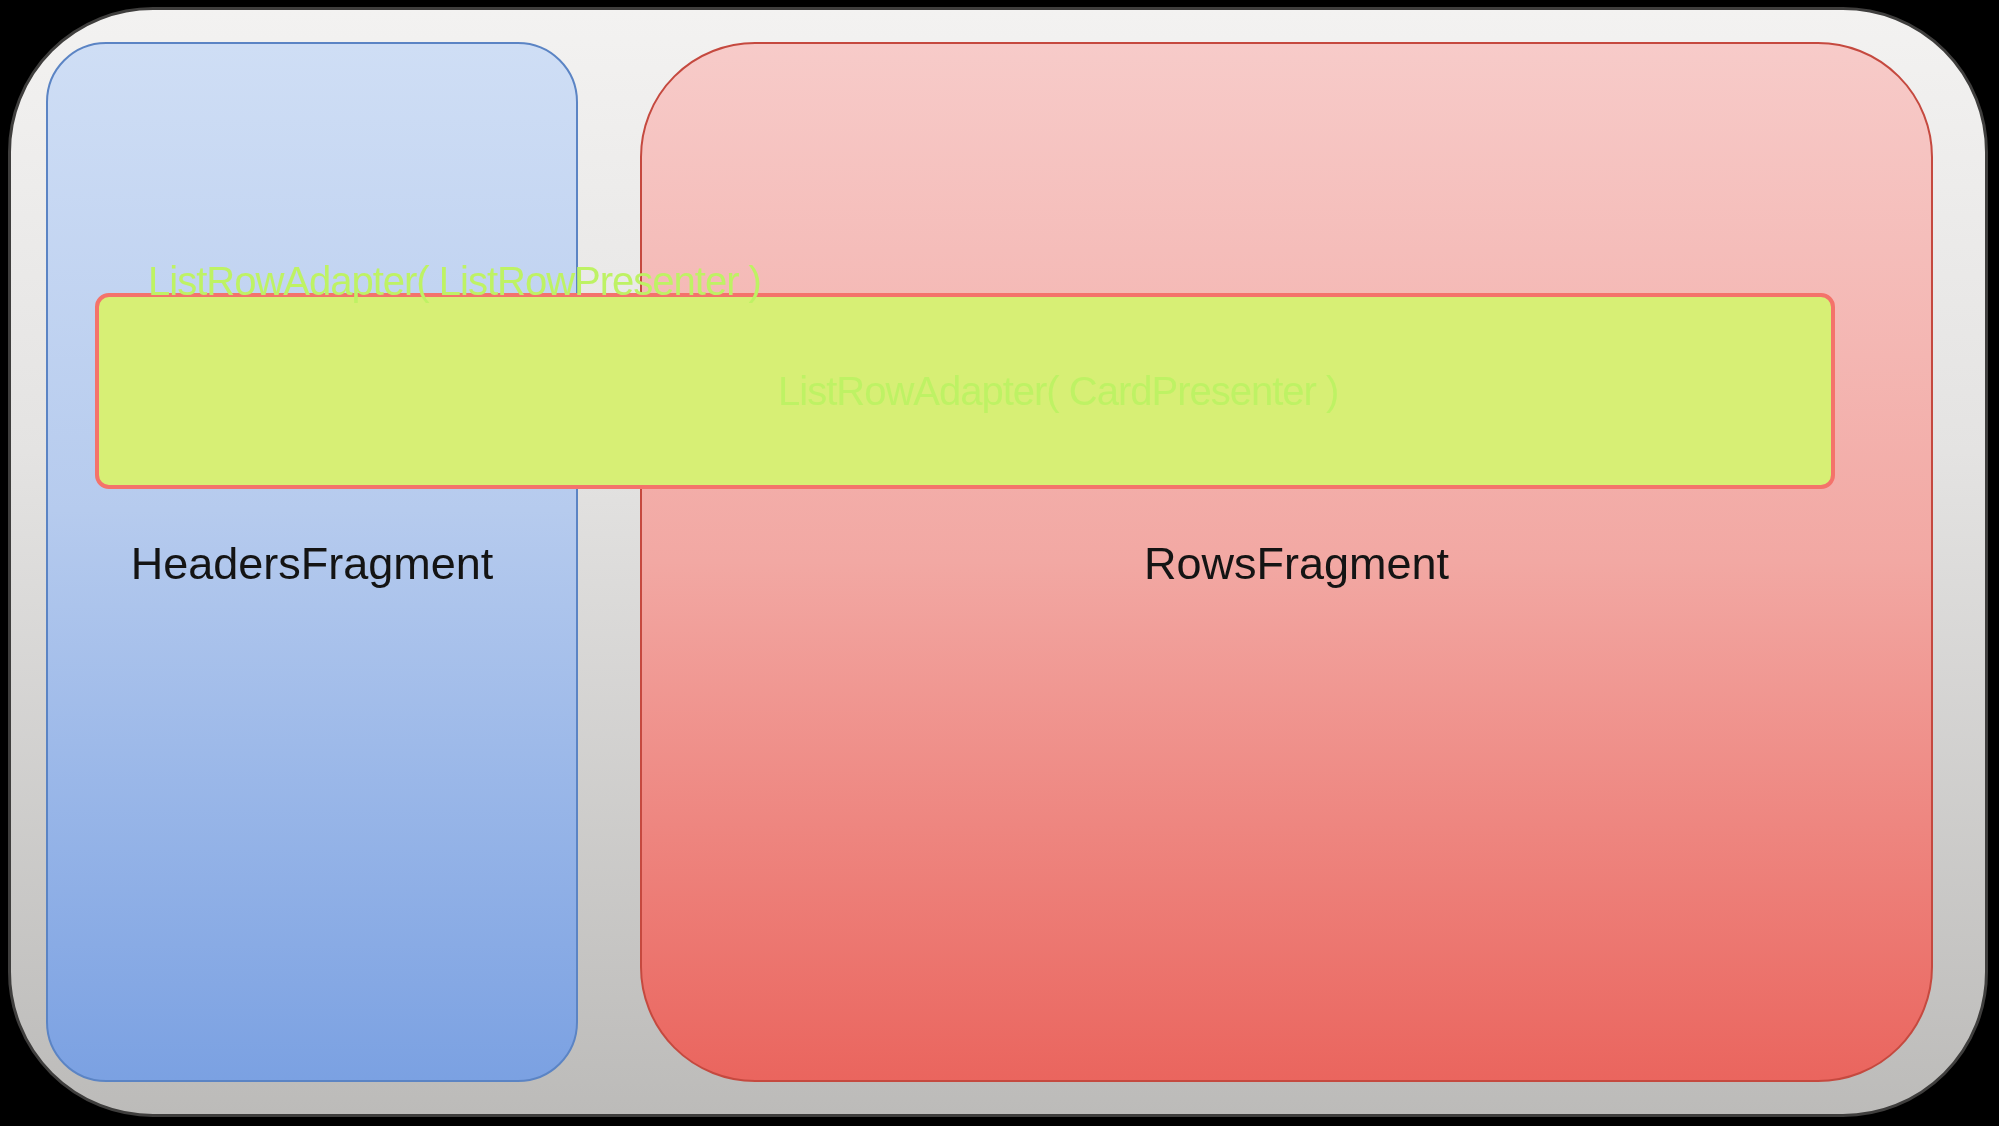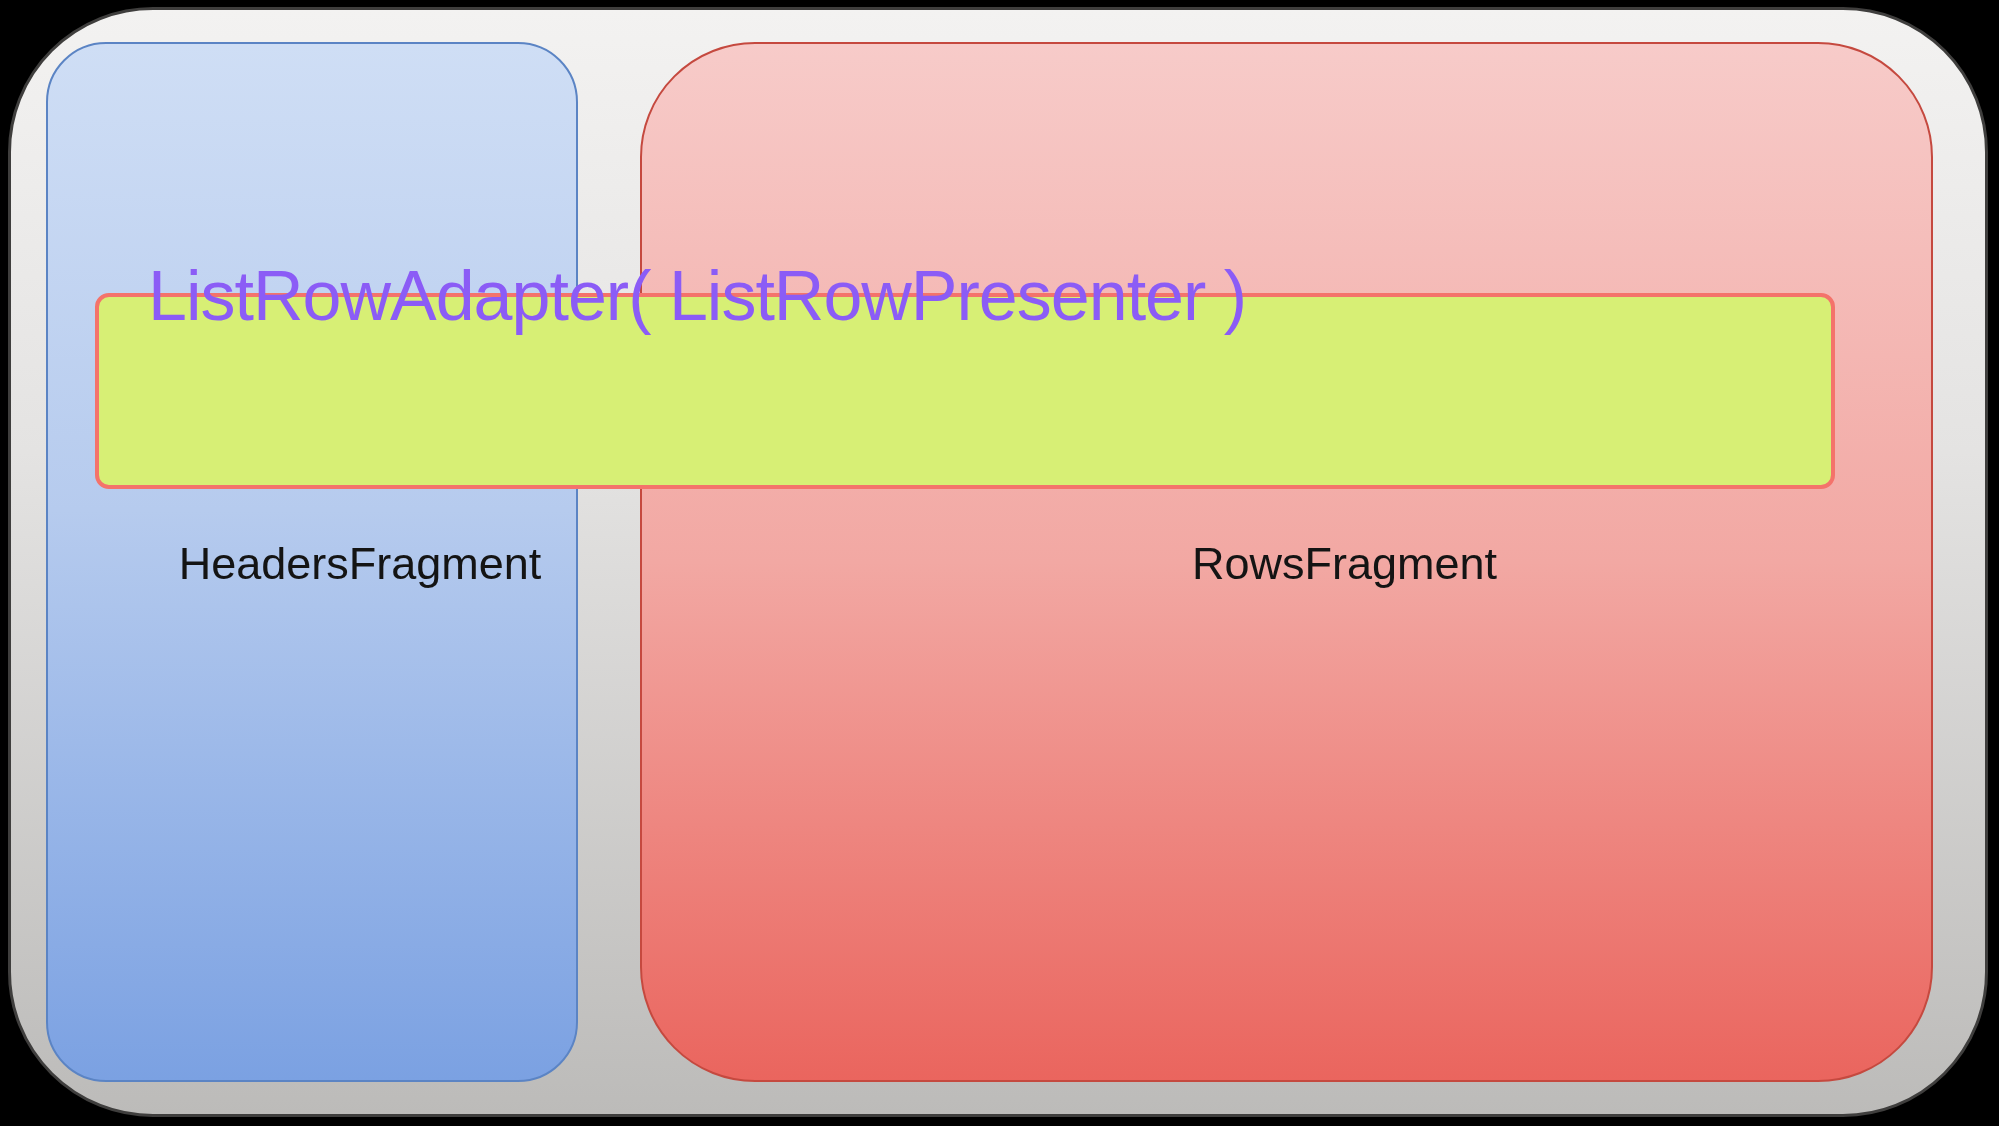--- a/index.html
+++ b/index.html
@@ -80,41 +80,40 @@
     width: 1740px; height: 196px;
     box-sizing: border-box;
     border: 4px solid #f4736b;
     border-radius: 14px;
     background: #d7ef75;
     z-index: 4;
   }
 
   .big-text {
     position: absolute;
-    font-size: 70px;
+    font-size: 40px;
     line-height: 1;
-    color: #8b5cf6;
+    color: #bef264;
     letter-spacing: -1px;
     white-space: nowrap;
     z-index: 5;
   }
   .adapter-line      { left: 148px; top: 261px; }
   .header-label      { left: 182px; top: 371px; }
   .card-adapter-label{ left: 778px; top: 371px; }
 
   .fragment-label {
     position: absolute;
     top: 541px;
     font-size: 45px;
     line-height: 1;
     color: #141414;
     text-align: center;
     white-space: nowrap;
     z-index: 5;
-    padding-left: 48px;
   }
   .headers-fragment-label { left: 46px;  width: 532px;  }
   .rows-fragment-label    { left: 640px; width: 1313px; }
 </style>
 </head>
 <body>
 
 <div id="stage">
 
   <div class="frame"></div>
@@ -122,18 +121,19 @@
   <div class="headers-rect"></div>
 
   <div class="rows-rect"></div>
 
 
   <div class="listrow-box"></div>
 
   <div class="big-text adapter-line">ListRowAdapter( ListRowPresenter )</div>
 
 
+  <div class="big-text card-adapter-label">ListRowAdapter( CardPresenter )</div>
 
   <div class="fragment-label headers-fragment-label">HeadersFragment</div>
 
   <div class="fragment-label rows-fragment-label">RowsFragment</div>
 
 </div>
 
 </body></html>

